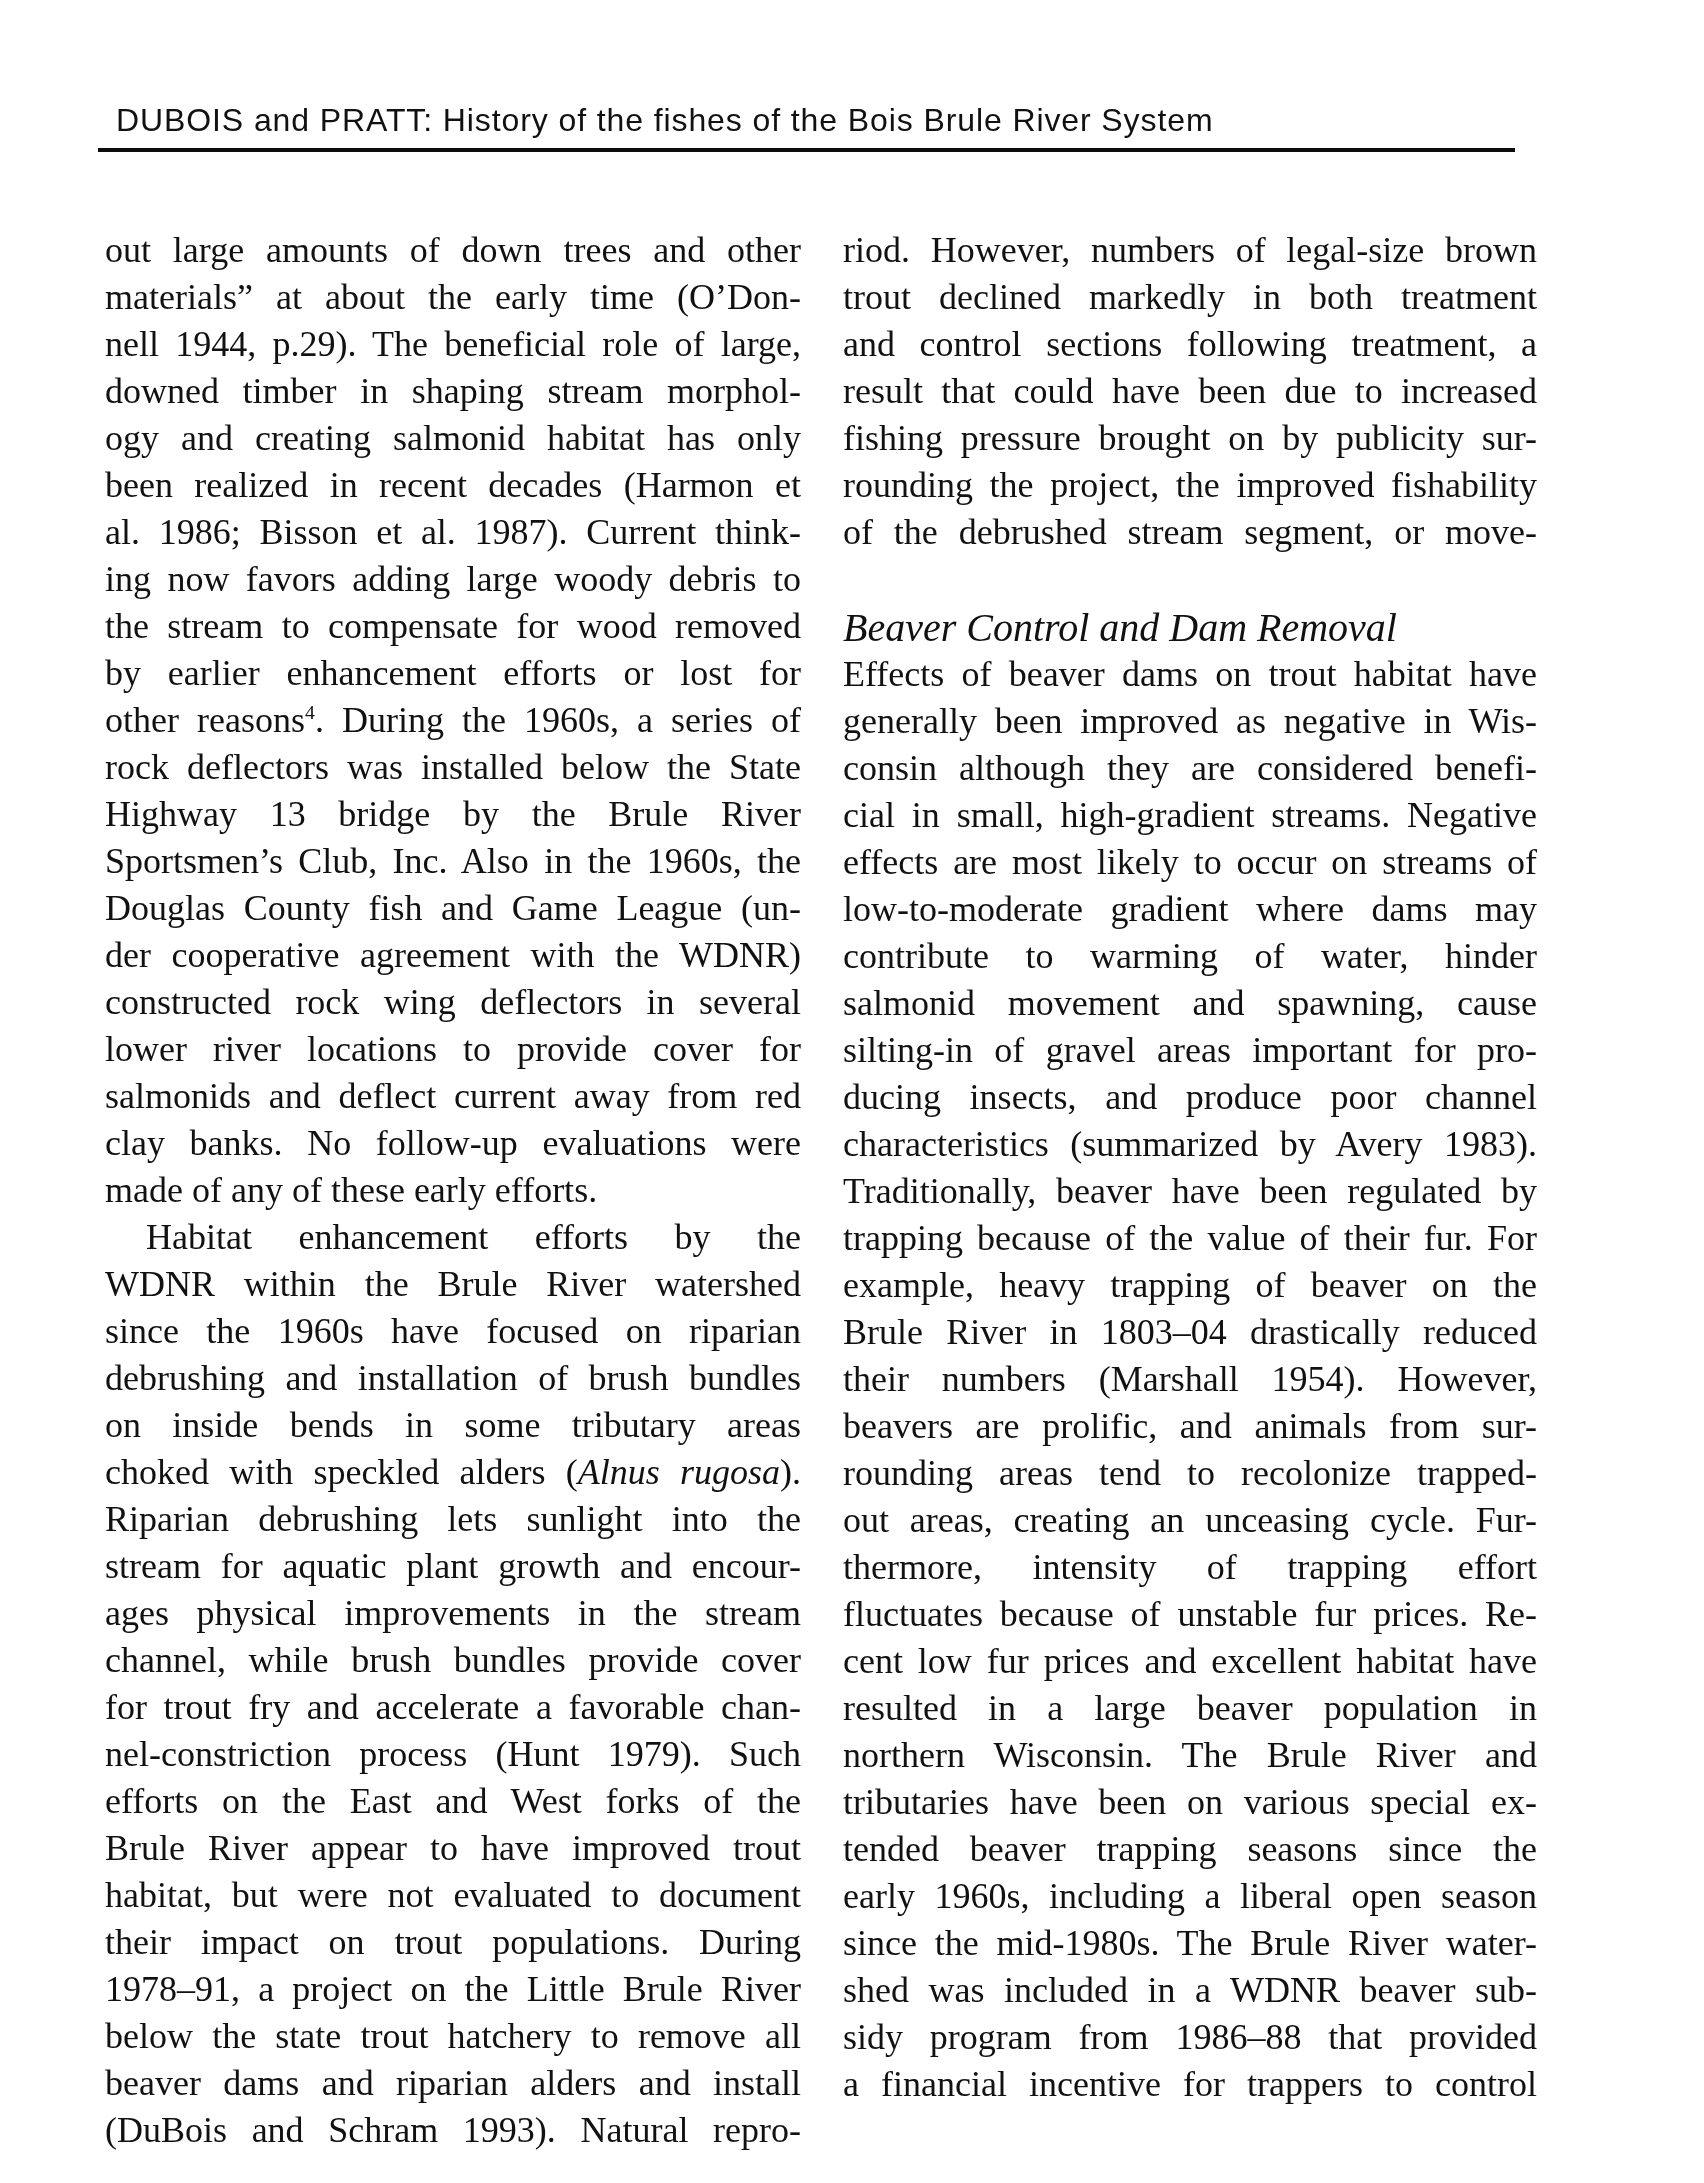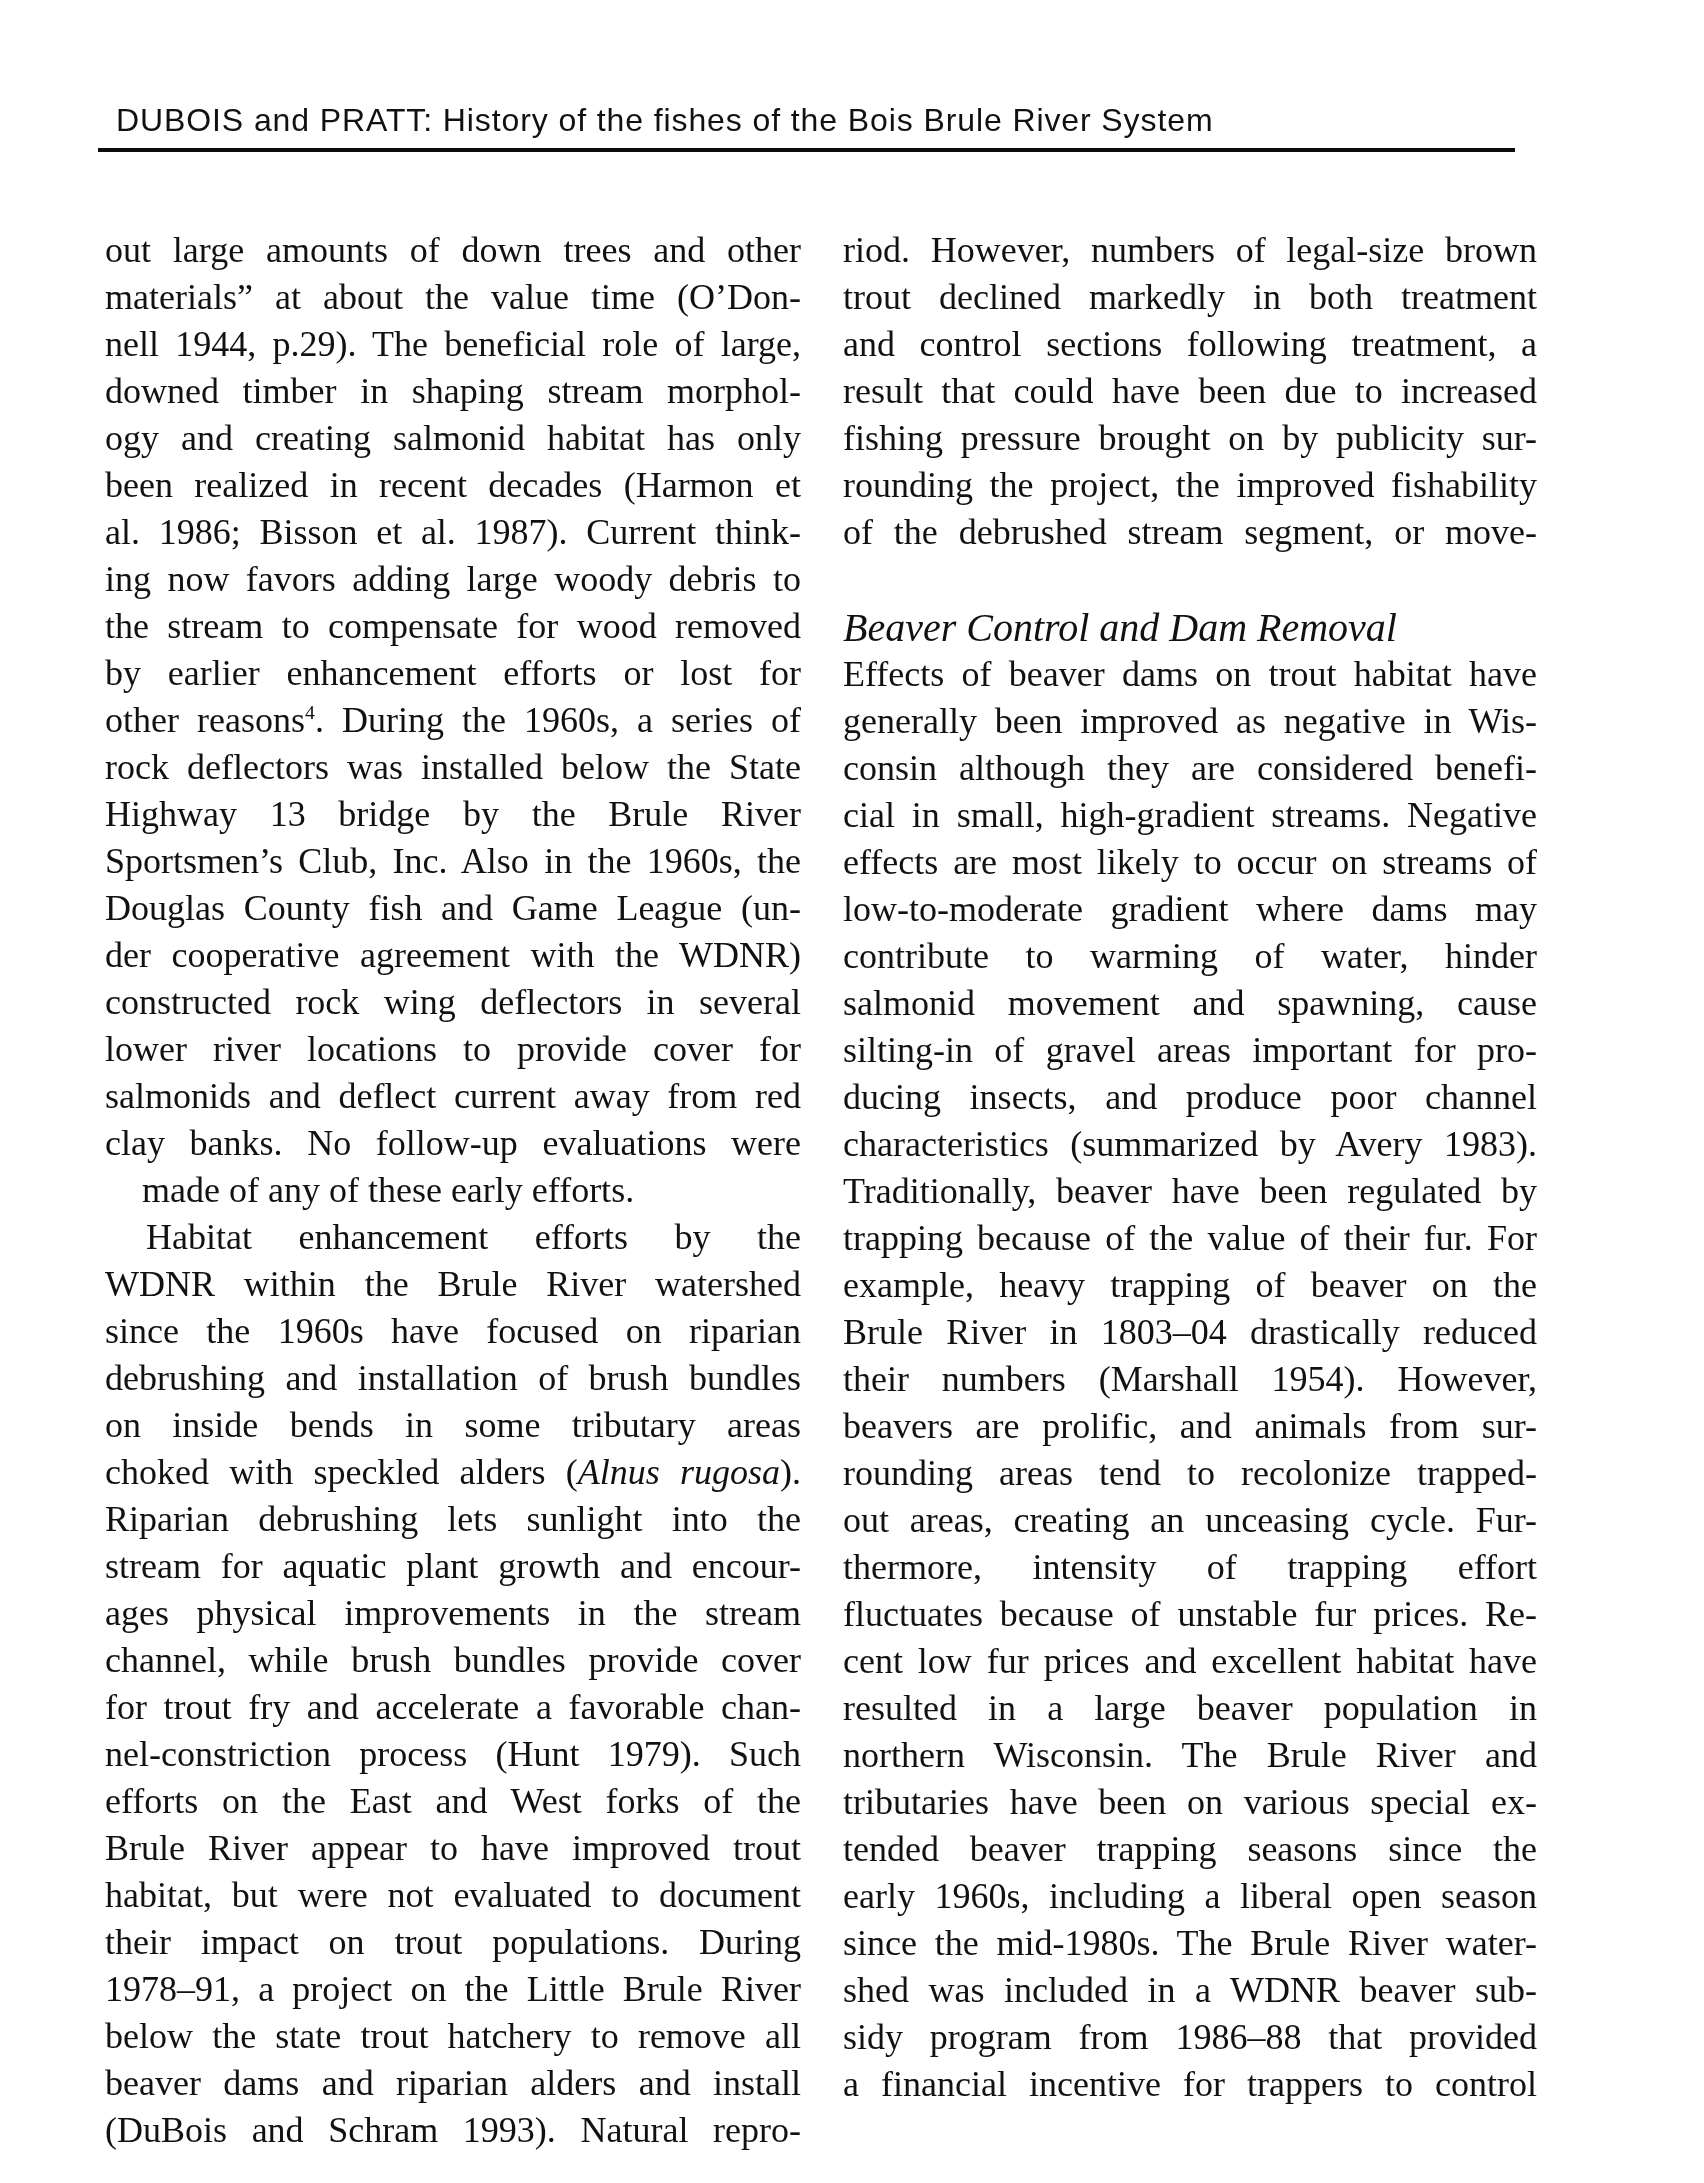--- a/index.html
+++ b/index.html
@@ -21,39 +21,39 @@
       position: absolute; top: 227px;
       font-family: "Liberation Serif", "DejaVu Serif", serif;
       font-size: 36px; line-height: 47px;
     }
     .col-left { left: 105px; width: 696px; }
     .col-right { left: 843px; width: 694px; }
     .line {
       display: block; white-space: nowrap; text-align: justify; text-align-last: justify;
       height: 47px;
     }
-    .line.last { text-align-last: left; margin-left: 37px; }
+    .line.last { text-align-last: left; }
     .line.indent { padding-left: 41px; }
     .sup { font-size: 0.55em; vertical-align: 0.65em; line-height: 0; }
     .ital { font-style: italic; }
     .section-heading {
       display: block; font-style: italic; font-size: 40px; line-height: 47px;
       margin-top: 48px; white-space: nowrap;
     }
   </style>
 </head>
 <body>
 
 <div class="running-head">DUBOIS and PRATT: History of the fishes of the Bois Brule River System</div>
 <div class="head-rule"></div>
 <div class="edge-mark"></div>
 
 <div class="col col-left">
   <span class="line">out large amounts of down trees and other</span>
-  <span class="line">materials” at about the value time (O’Don-</span>
+  <span class="line">materials” at about the early time (O’Don-</span>
   <span class="line">nell 1944, p.29). The beneficial role of large,</span>
   <span class="line">downed timber in shaping stream morphol-</span>
   <span class="line">ogy and creating salmonid habitat has only</span>
   <span class="line">been realized in recent decades (Harmon et</span>
   <span class="line">al. 1986; Bisson et al. 1987). Current think-</span>
   <span class="line">ing now favors adding large woody debris to</span>
   <span class="line">the stream to compensate for wood removed</span>
   <span class="line">by earlier enhancement efforts or lost for</span>
   <span class="line"><span>other reasons</span><span class="sup">4</span><span>. During the 1960s, a series of</span></span>
   <span class="line">rock deflectors was installed below the State</span>

